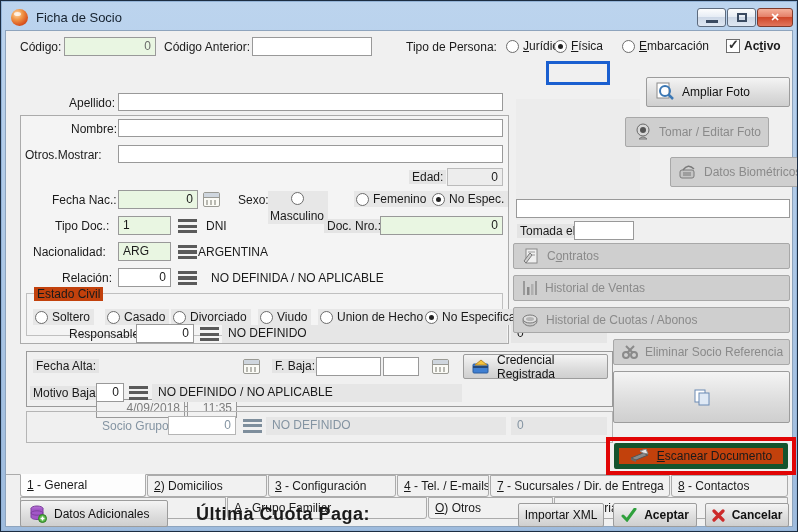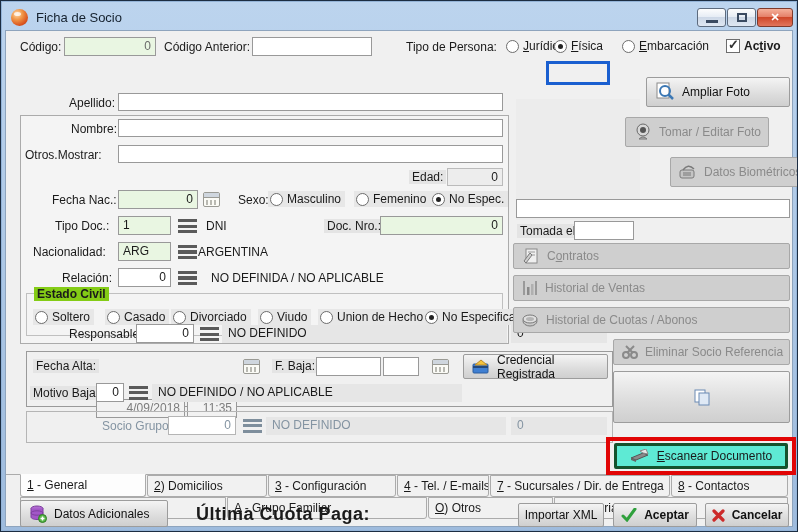--- a/index.html
+++ b/index.html
@@ -38,40 +38,40 @@
   .checkbox.checked::after { content:"✓"; position:absolute; left:1px; top:-3px; font-size:13px; font-weight:bold; color:#333; }
   
   .list-icon { position:absolute; width:19px; height:14px; background:repeating-linear-gradient(to bottom,#5a5a5a 0 3px,transparent 3px 5.5px); }
   
   .cal-icon { position:absolute; width:17px; height:15px; background:#fbfbf6; border:1px solid #9a9a94; border-radius:2px; }
   .cal-icon::before { content:""; position:absolute; left:0; top:0; right:0; height:4px; background:#cfd6de; border-bottom:1px solid #9a9a94; }
   .cal-icon::after { content:""; position:absolute; left:2px; top:7px; width:11px; height:5px;
     background:repeating-linear-gradient(to right,#b9b9b2 0 2px,transparent 2px 4px); }
   
   .groupbox { position:absolute; border:1px solid #b9b9b9; background:transparent; }
-  .legend { position:absolute; background:#84cc16; padding:0 3px;font-weight:bold; }
+  .legend { position:absolute; background:#c2410c; padding:0 3px; }
   
   #person-panel { position:absolute; left:14px; top:84px; width:489px; height:229px; background:#f4f4f4; border:1px solid #ababab; }
   #person-tab { position:absolute; left:19px; top:62px; width:114px; height:23px; background:#f6f6f6; border:1px solid #ababab; border-bottom:none; border-radius:3px 3px 0 0; padding:3px 8px; z-index:2; }
   
   .btn { position:absolute; display:flex; align-items:center; justify-content:center; gap:7px;
     background:linear-gradient(to bottom,#f4f4f4,#dcdcdc 60%,#cfcfcf); border:1px solid #9c9c9c; border-radius:2px; font-size:12px; color:#111; }
   .btn.flat { background:#d6d6d6; }
   .btn.disabled { background:#cfcfcf; color:#8a8a8a; border-color:#a8a8a8; }
   .btn.left { justify-content:flex-start; padding-left:8px; }
   .icon { flex:none; display:inline-block; }
   
   .btab { position:absolute; height:22px; background:#f1f1f1; border:1px solid #ababab; padding:3px 6px; font-size:12px; white-space:nowrap; overflow:hidden; border-radius:0 0 3px 3px; }
   .btab.active { background:#fdfdfd; border-top:1px solid #fdfdfd; height:23px; z-index:2; }
   #tabs-topline { position:absolute; left:0; right:0; top:443px; border-top:1px solid #ababab; }
   
   #fisica-box { position:absolute; left:540px; top:30px; width:64px; height:24px; border:3px solid #1a5fd0; z-index:5; }
   #escanear-annot { position:absolute; left:600px; top:406px; width:190px; height:38px; border:4px solid #e10505; z-index:5; }
   #escanear-btn { position:absolute; left:608px; top:412px; width:174px; height:26px; display:flex; align-items:center; justify-content:center; gap:7px;
-    background:#5eead4; border:3px solid #14532d; border-radius:2px; z-index:6; }
+    background:#c2410c; border:5px solid #14532d; border-radius:2px; z-index:6; }
   u { text-decoration:underline; }
   .big { font-size:18px; font-weight:bold; letter-spacing:.5px; }
   #photo-box { position:absolute; left:510px; top:68px; width:124px; height:121px; background:#ececec; }
 </style>
 </head>
 <body>
 
 <div id="win">
   <div id="frame"></div>
 
@@ -126,21 +126,21 @@
     <span class="lbl" style="left:19px;top:117px;">Otros.Mostrar:</span>
     <div class="field" style="left:112px;top:114px;width:385px;height:18px;"></div>
 
     <span class="lbl chip" style="left:403px;top:139px;">Edad:</span>
     <div class="field right" style="left:441px;top:137px;width:56px;height:18px;background:#ededed;border-color:#bbb;">0</div>
 
     <span class="lbl" style="left:46px;top:162px;">Fecha Nac.:</span>
     <div class="field green right" style="left:112px;top:159px;width:80px;height:19px;">0</div>
     <span class="cal-icon" style="left:197px;top:161px;"></span>
     <span class="lbl" style="left:232px;top:162px;">Sexo:</span>
-    <div class="radio-item" style="left:262px;top:160px;">
+    <div class="radio-item" style="left:262px;top:160px;flex-direction:column;">
       <span class="radio"></span>
       <span>Masculino</span>
     </div>
     <div class="radio-item" style="left:348px;top:160px;">
       <span class="radio"></span>
       <span>Femenino</span>
     </div>
     <div class="radio-item" style="left:424px;top:160px;">
       <span class="radio checked"></span>
       <span>No Espec.</span>

